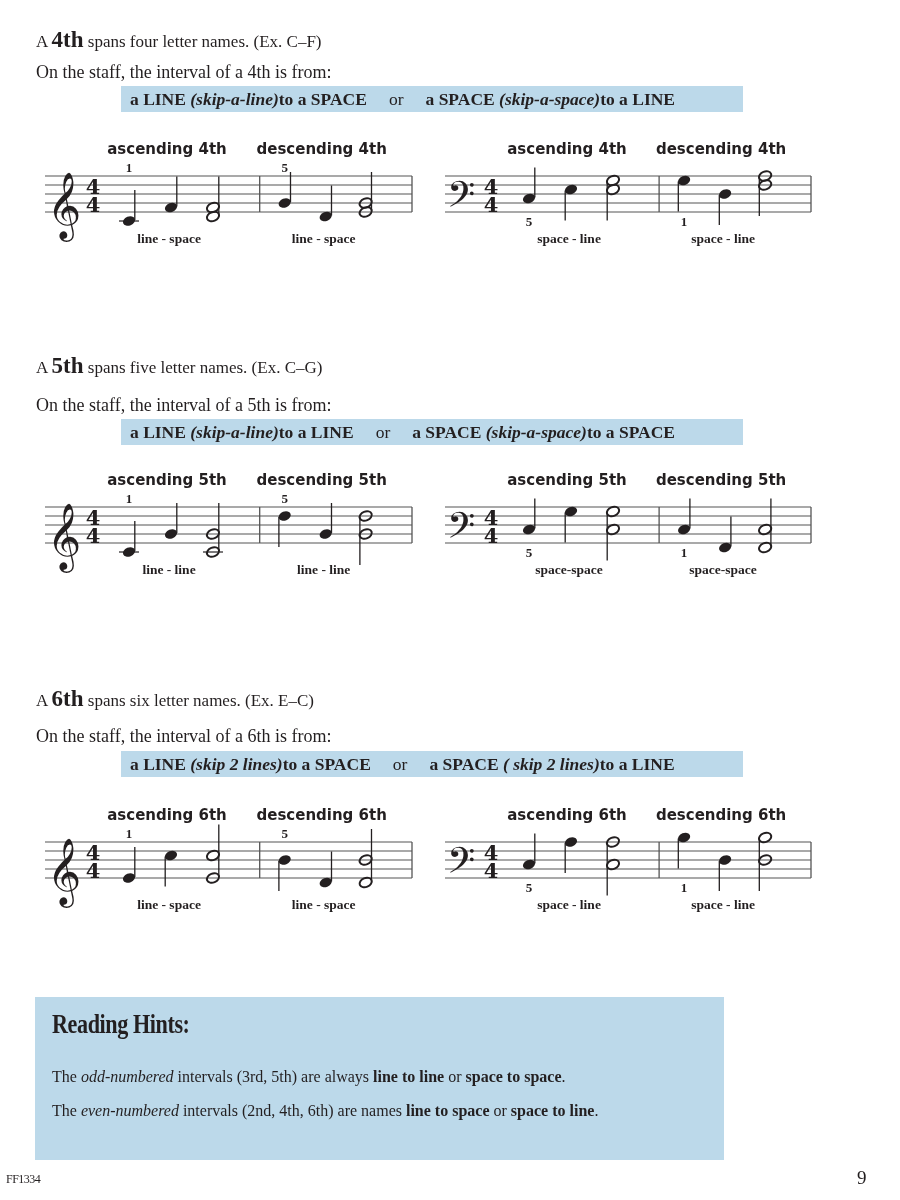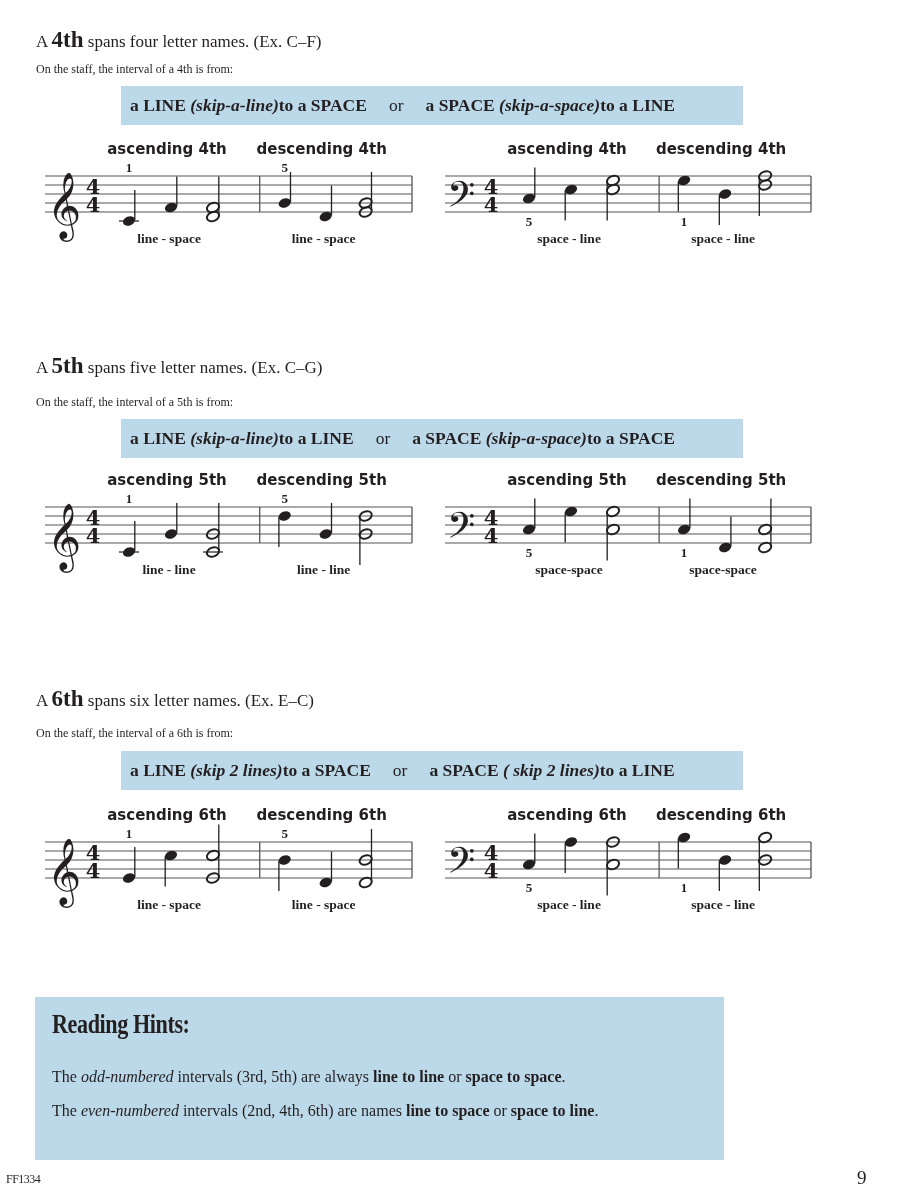--- a/index.html
+++ b/index.html
@@ -1,22 +1,22 @@
 <!DOCTYPE html>
 <html><head>
 <meta charset="utf-8">
 <style>
   html, body { margin: 0; padding: 0; background: #ffffff; }
   body { width: 900px; height: 1200px; position: relative; overflow: hidden;
          font-family: "Liberation Serif", "DejaVu Serif", serif; color: #231f20; }
   .section { position: absolute; left: 0; width: 900px; }
   .intro { position: absolute; left: 36px; font-size: 17px; white-space: nowrap; }
   .intro .big { font-weight: bold; font-size: 23px; }
-  .sub { position: absolute; left: 36px; font-size: 12px; white-space: nowrap; }
-  .rule-bar { position: absolute; left: 121px; width: 622px; height: 39px; background: #bcd9ea;
+  .sub { position: absolute; left: 36px; font-size: 18px; white-space: nowrap; }
+  .rule-bar { position: absolute; left: 121px; width: 622px; height: 26px; background: #bcd9ea;
               display: flex; align-items: center; font-size: 17.5px; white-space: nowrap; }
   .rule-bar .b { font-weight: bold; }
   .rule-bar .i { font-style: italic; font-weight: bold; }
   .rule-bar .or { margin: 0 22px 0 22px; }
   .staff-svg { position: absolute; left: 0; }
   .label-sans { font-family: "DejaVu Sans", "Liberation Sans", sans-serif; font-weight: bold; font-size: 15px; }
   .hints { position: absolute; left: 35px; top: 997px; width: 689px; height: 163px; background: #bcd9ea; }
   .hints-title { position: absolute; left: 17px; top: 12px; font-family: "Liberation Serif", "DejaVu Serif", serif;
                  font-weight: bold; font-size: 27px; transform: scaleX(0.82); transform-origin: left top; letter-spacing: -0.5px; }
   .hint-line { position: absolute; left: 17px; font-size: 16px; white-space: nowrap; }

